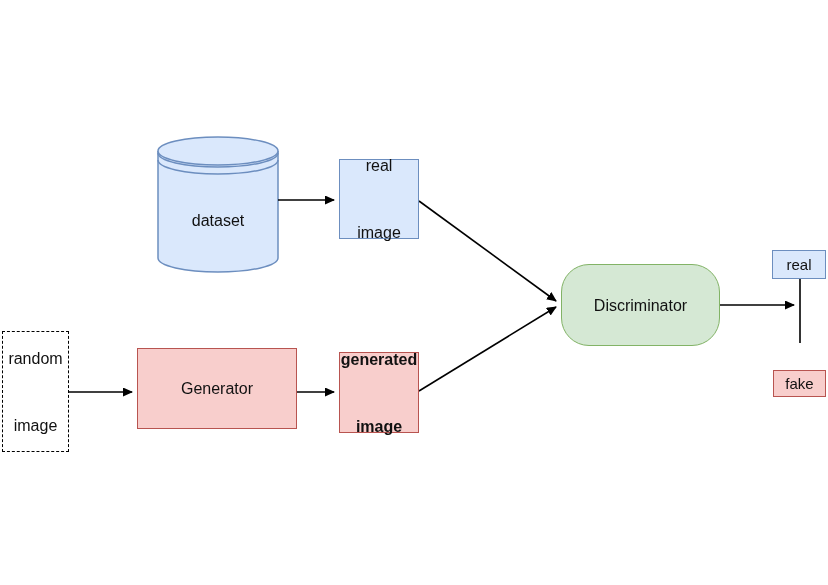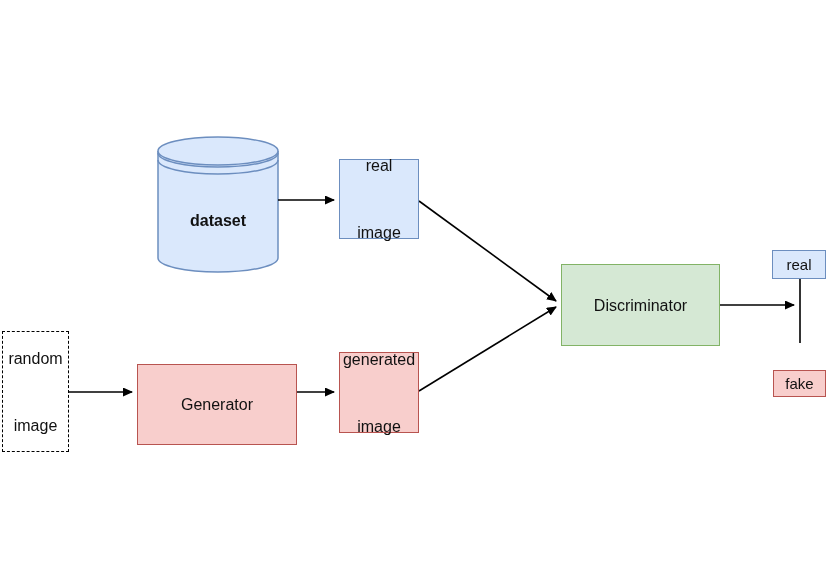--- a/index.html
+++ b/index.html
@@ -36,28 +36,28 @@
     gap: 48px;
   }
   .node span { display: block; }
   .blue  { background: #dae8fc; border: 1px solid #6c8ebf; }
   .red   { background: #f8cecc; border: 1px solid #b85450; }
   .green { background: #d5e8d4; border: 1px solid #82b366; }
   .dashed { background: #ffffff; border: 1.5px dashed #000000; }
 
   .real-image       { left: 339px; top: 159px; width: 80px;  height: 80px; }
   .random-noise     { left: 2px;   top: 331px; width: 67px;  height: 121px; }
-  .generator        { left: 137px; top: 364px; width: 160px; height: 81px; }
-  .generated-image  { left: 339px; top: 352px; width: 80px;  height: 81px; }
-  .discriminator    { left: 561px; top: 264px; width: 159px; height: 82px; }
+  .generator        { left: 137px; top: 348px; width: 160px; height: 81px; }
+  .generated-image  { left: 339px; top: 352px; width: 80px;  height: 81px; font-weight: bold; }
+  .discriminator    { left: 561px; top: 264px; width: 159px; height: 82px; border-radius: 28px; }
   .real-output      { left: 772px; top: 250px; width: 54px;  height: 29px; font-size: 15px; }
   .fake-output      { left: 773px; top: 343px; width: 53px;  height: 27px; font-size: 15px; margin-top: 27px; }
   .dataset-label    { left: 158px; top: 196px; width: 120px; height: 50px;
                       position: absolute; display: flex; align-items: center;
-                      justify-content: center; font-size: 16px; color: #111111; font-weight: bold; }
+                      justify-content: center; font-size: 16px; color: #111111; }
 </style>
 </head>
 <body>
 
 <div class="canvas">
 
   <svg class="edges" viewBox="0 0 828 585" xmlns="http://www.w3.org/2000/svg">
     <defs>
       <marker id="arrowhead" markerWidth="12" markerHeight="10" refX="9" refY="4.5" orient="auto" markerUnits="userSpaceOnUse">
         <path d="M0,0 L10,4.5 L0,9 Z" fill="#000000"></path>

